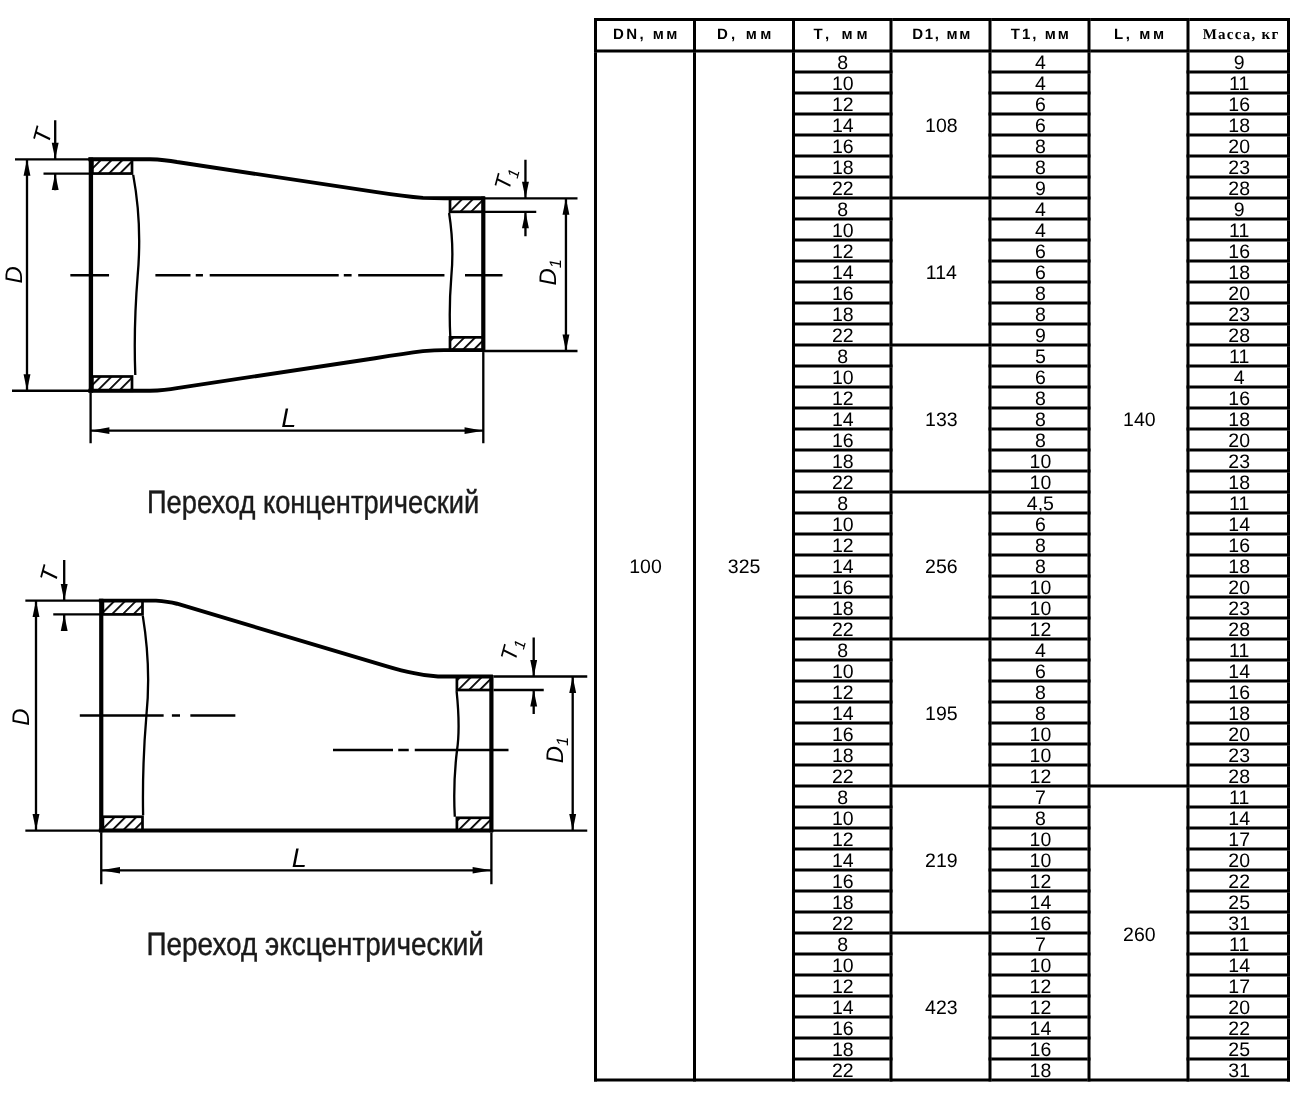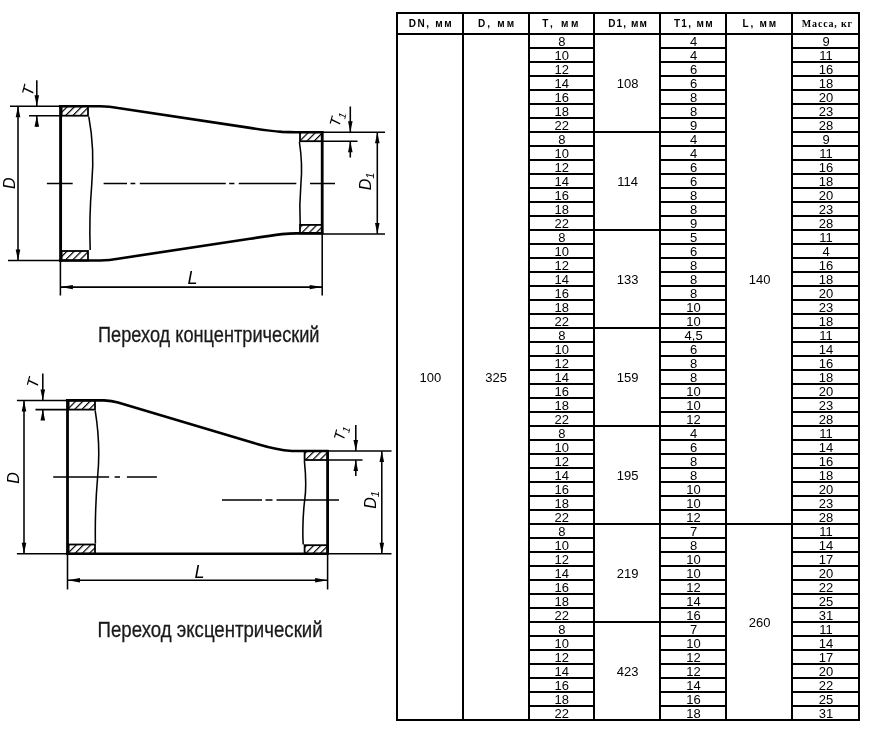--- a/index.html
+++ b/index.html
@@ -259,21 +259,21 @@
           <td>10</td>
           <td>23</td>
         </tr>
 <tr>
           <td>22</td>
           <td>10</td>
           <td>18</td>
         </tr>
 <tr>
           <td>8</td>
-          <td rowspan="7">159</td>
+          <td rowspan="7">256</td>
           <td>4,5</td>
           <td>11</td>
         </tr>
 <tr>
           <td>10</td>
           <td>6</td>
           <td>14</td>
         </tr>
 <tr>
           <td>12</td>

